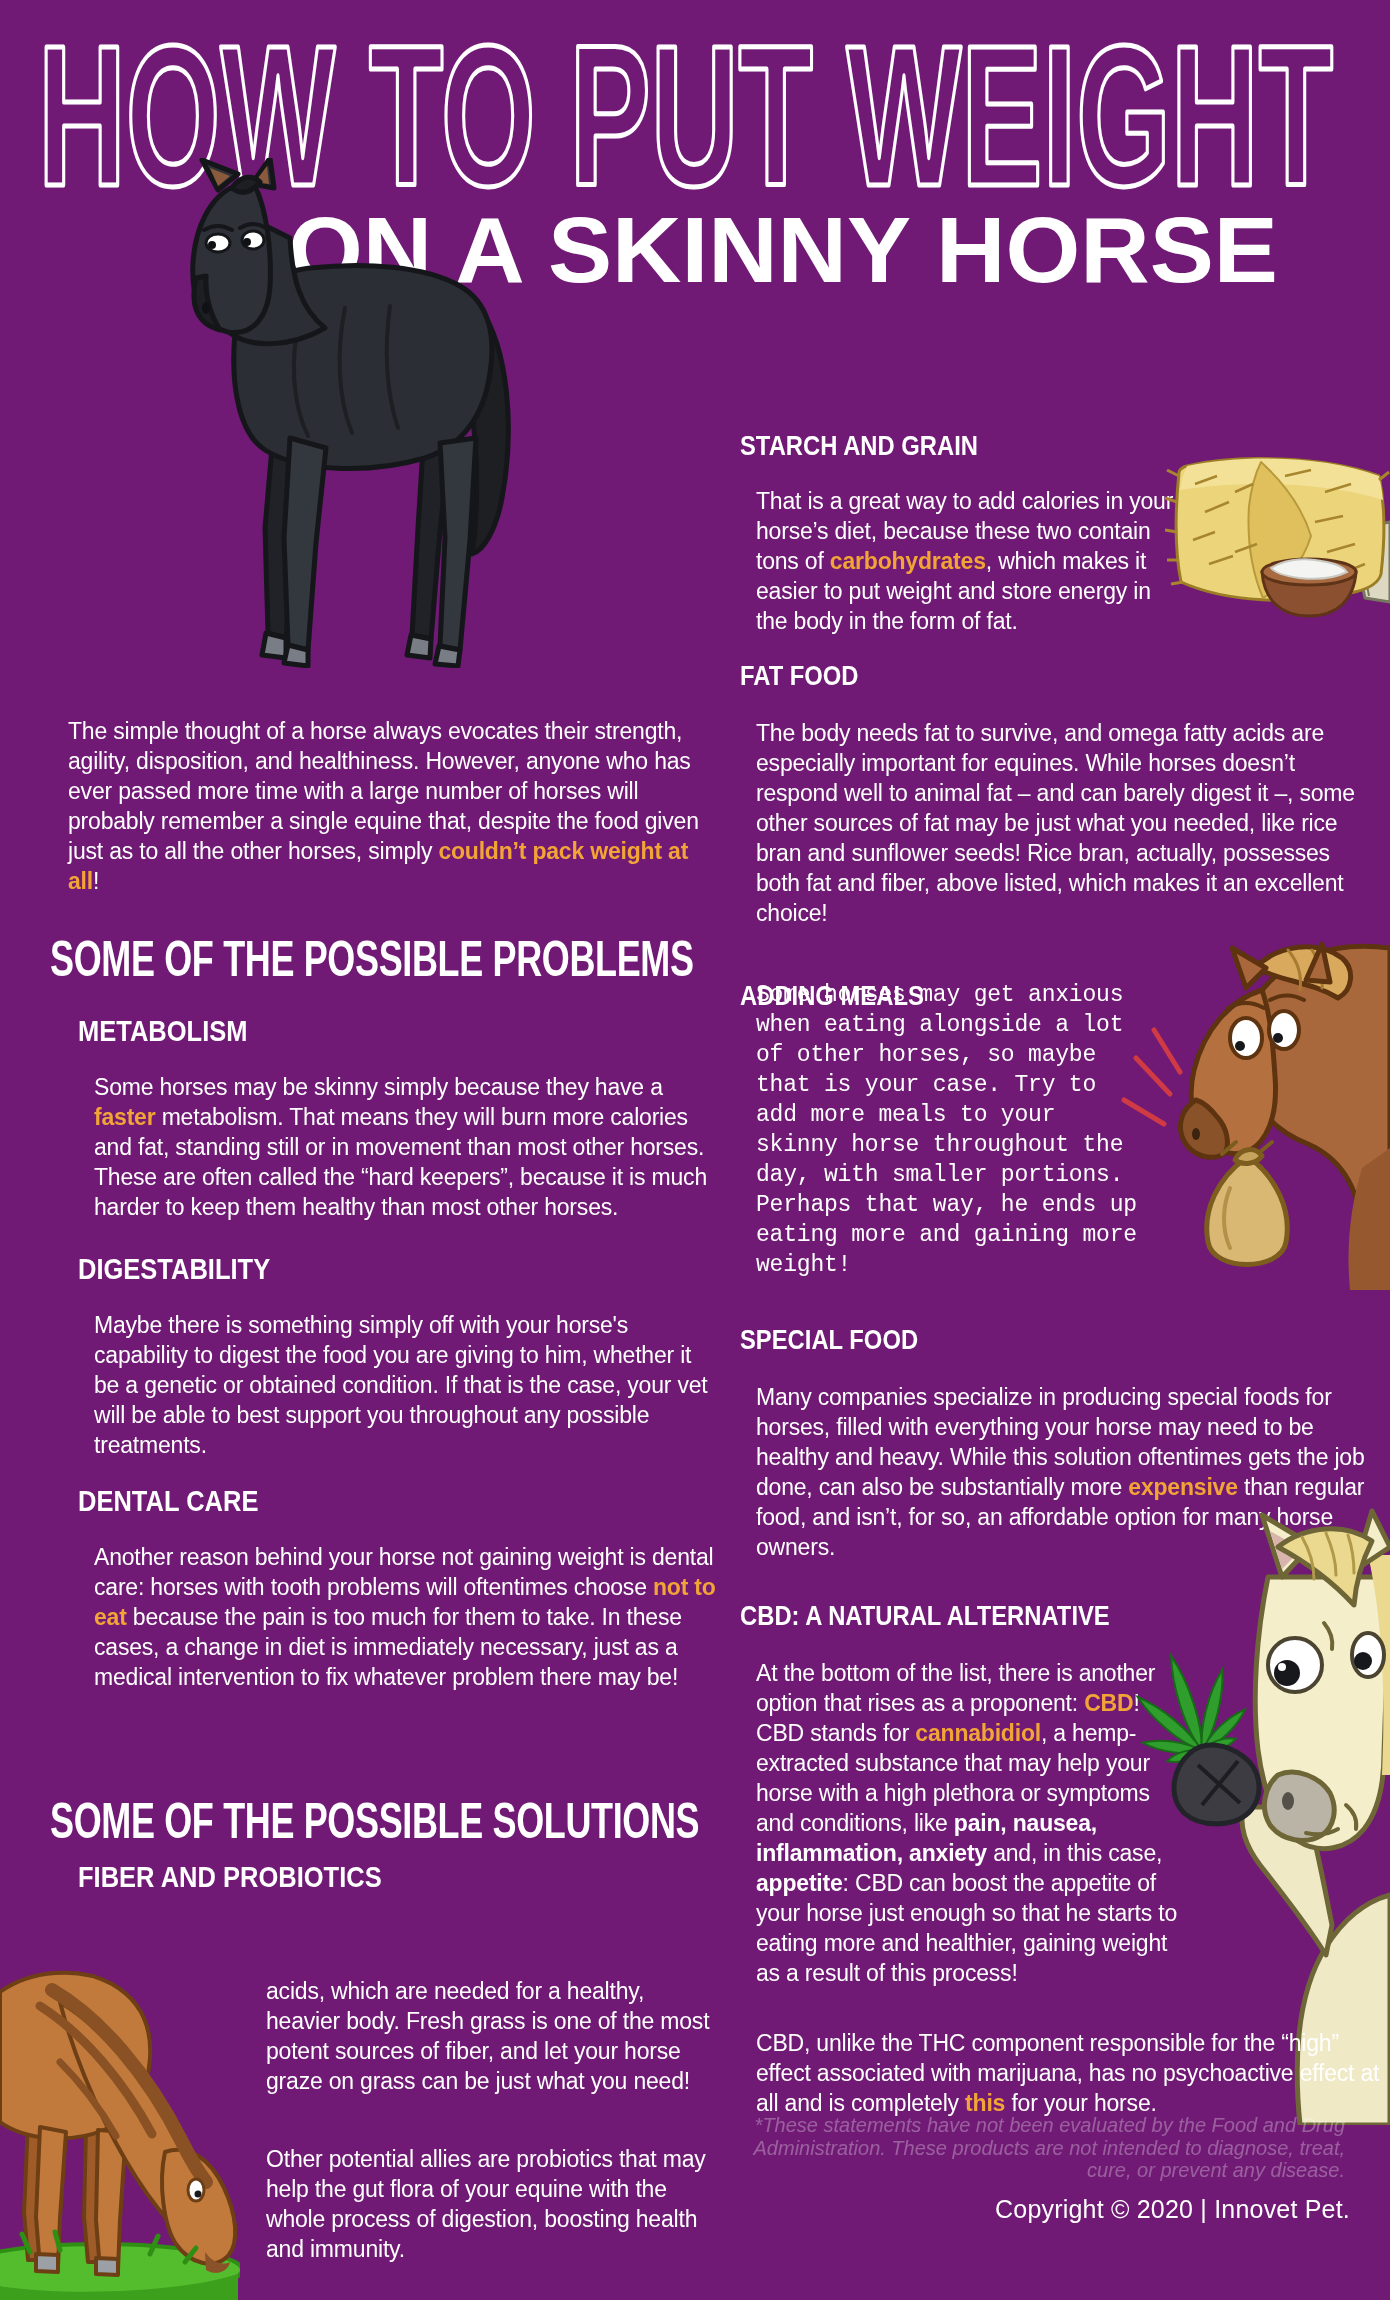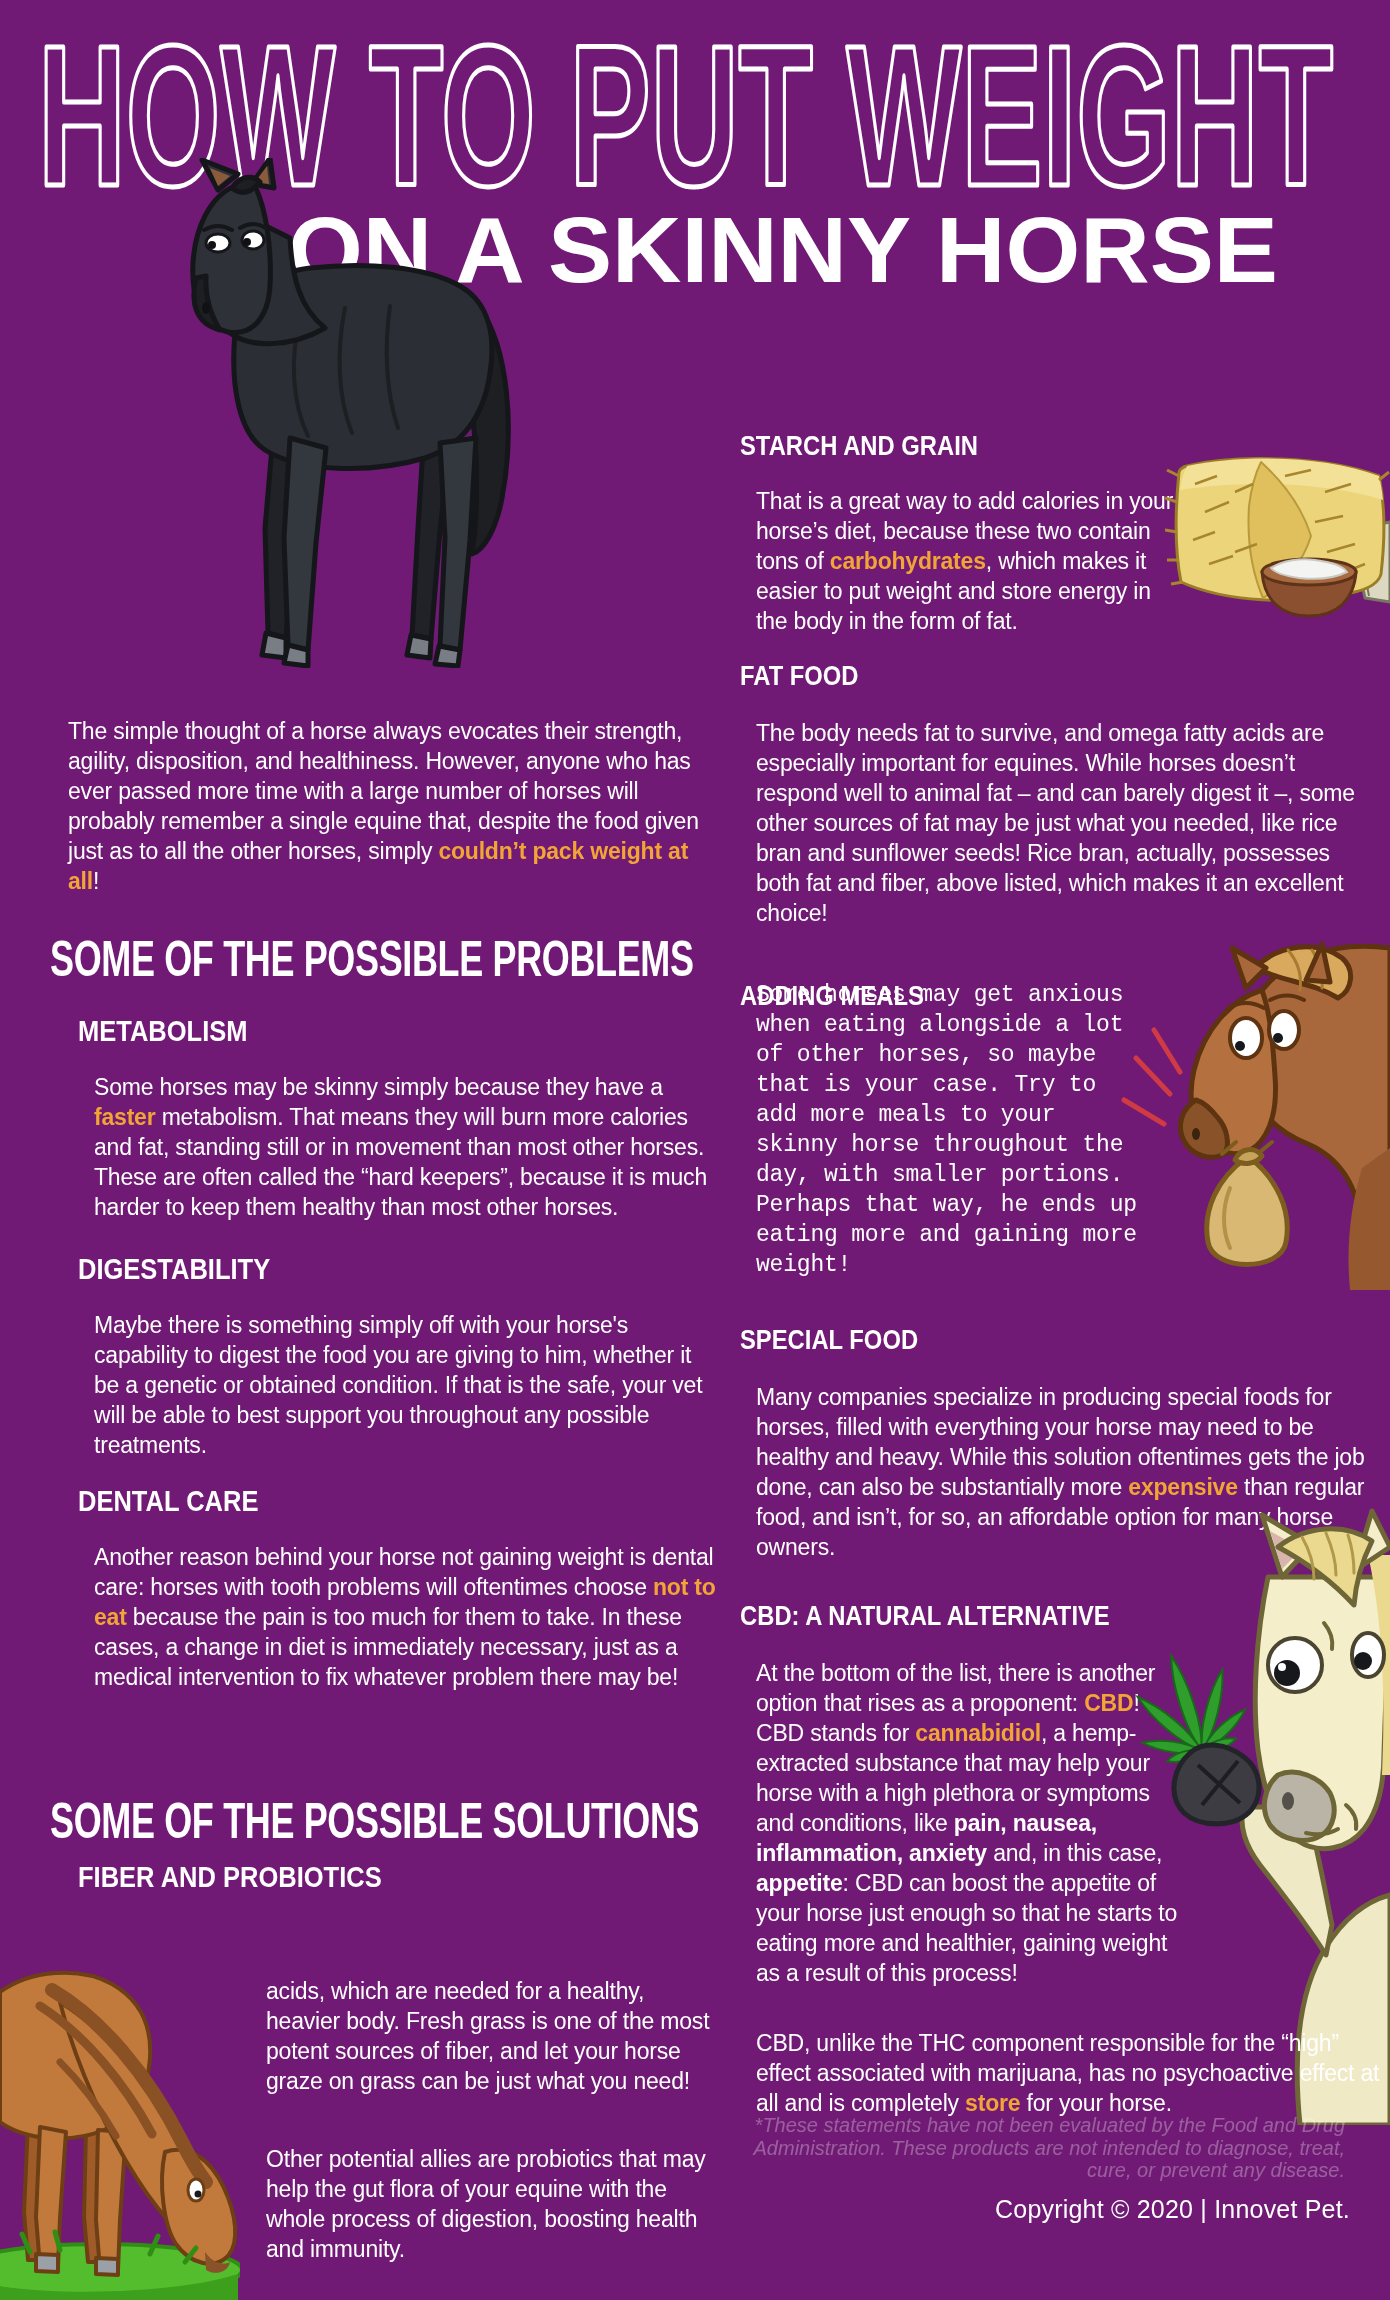--- a/index.html
+++ b/index.html
@@ -63,21 +63,21 @@
   </svg>
 
   <p class="body abs" style="left:52px;top:700px;width:640px;"><span>The simple thought of a horse always evocates their strength, agility, disposition, and healthiness. However, anyone who has ever passed more time with a large number of horses will probably remember a single equine that, despite the food given just as to all the other horses, simply </span><span class="hl">couldn’t pack weight at all</span><span>!</span></p>
 
   <div class="abs h-big" style="left:50px;top:930px;">SOME OF THE POSSIBLE PROBLEMS</div>
 
   <div class="abs h-sub" style="left:78px;top:1014px;">METABOLISM</div>
   <p class="body abs" style="left:78px;top:1056px;width:625px;"><span>Some horses may be skinny simply because they have a </span><span class="hl">faster</span><span> metabolism. That means they will burn more calories and fat, standing still or in movement than most other horses. These are often called the “hard keepers”, because it is much harder to keep them healthy than most other horses.</span></p>
 
   <div class="abs h-sub" style="left:78px;top:1252px;">DIGESTABILITY</div>
-  <p class="body abs" style="left:78px;top:1294px;width:625px;"><span>Maybe there is something simply off with your horse's capability to digest the food you are giving to him, whether it be a genetic or obtained condition. If that is the safe, your vet will be able to best support you throughout any possible treatments.</span></p>
+  <p class="body abs" style="left:78px;top:1294px;width:625px;"><span>Maybe there is something simply off with your horse's capability to digest the food you are giving to him, whether it be a genetic or obtained condition. If that is the case, your vet will be able to best support you throughout any possible treatments.</span></p>
 
   <div class="abs h-sub" style="left:78px;top:1484px;">DENTAL CARE</div>
   <p class="body abs" style="left:78px;top:1526px;width:640px;"><span>Another reason behind your horse not gaining weight is dental care: horses with tooth problems will oftentimes choose </span><span class="hl">not to eat</span><span> because the pain is too much for them to take. In these cases, a change in diet is immediately necessary, just as a medical intervention to fix whatever problem there may be!</span></p>
 
   <div class="abs h-big" style="left:50px;top:1792px;">SOME OF THE POSSIBLE SOLUTIONS</div>
 
   <div class="abs h-sub" style="left:78px;top:1860px;">FIBER AND PROBIOTICS</div>
   <p class="body abs" style="left:250px;top:1960px;width:450px;"><span>acids, which are needed for a healthy, heavier body. Fresh grass is one of the most potent sources of fiber, and let your horse graze on grass can be just what you need!</span></p>
   <p class="body abs" style="left:250px;top:2128px;width:450px;"><span>Other potential allies are probiotics that may help the gut flora of your equine with the whole process of digestion, boosting health and immunity.</span></p>
 
@@ -190,19 +190,19 @@
       <path transform="rotate(88)" d="M0,0 C6,-10 6,-26 0,-36 C-6,-26 -6,-10 0,0 Z" fill="#2f9e2d"></path>
       <path transform="rotate(-88)" d="M0,0 C6,-10 6,-26 0,-36 C-6,-26 -6,-10 0,0 Z" fill="#2f9e2d"></path>
       <path d="M0,0 L0,16" stroke-width="4" fill="none"></path>
     </g>
     <g stroke="#23232a" stroke-width="5" stroke-linejoin="round">
       <path d="M80,268 C62,284 58,312 74,328 C92,344 128,342 142,324 C154,308 150,284 134,272 C116,258 94,256 80,268 Z" fill="#3c3c42"></path>
       <path d="M88,280 L130,318 M128,276 L92,320" stroke="#1d1d22" stroke-width="4" fill="none"></path>
     </g>
   </svg>
 
-  <p class="body abs" style="left:740px;top:2012px;width:630px;"><span>CBD, unlike the THC component responsible for the “high” effect associated with marijuana, has no psychoactive effect at all and is completely </span><span class="hl">store</span><span> for your horse.</span></p>
+  <p class="body abs" style="left:740px;top:2012px;width:630px;"><span>CBD, unlike the THC component responsible for the “high” effect associated with marijuana, has no psychoactive effect at all and is completely </span><span class="hl">this</span><span> for your horse.</span></p>
 
   <p class="disclaimer abs" style="left:740px;top:2114px;width:605px;">*These statements have not been evaluated by the Food and Drug Administration.  These products are not intended to diagnose, treat, cure, or prevent any disease.</p>
 
   <p class="copyright abs" style="left:740px;top:2190px;width:605px;">Copyright © 2020 | Innovet Pet.</p>
 
 </div>
 
 </body></html>

